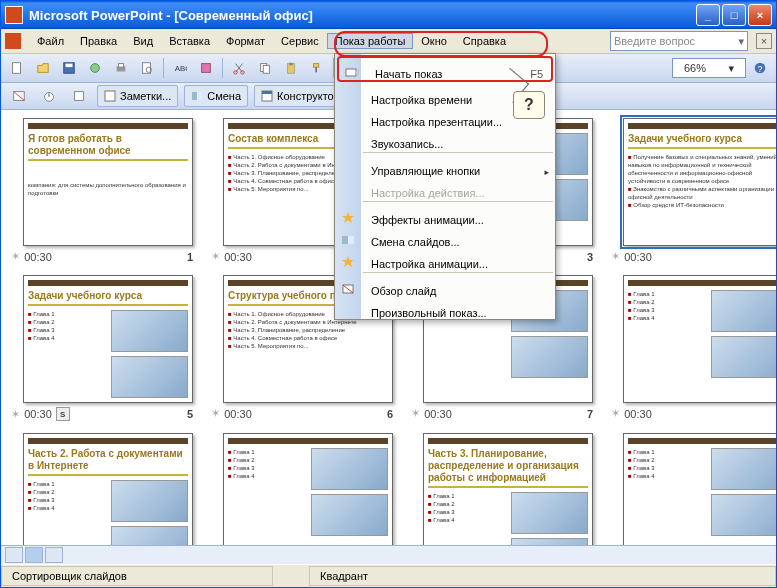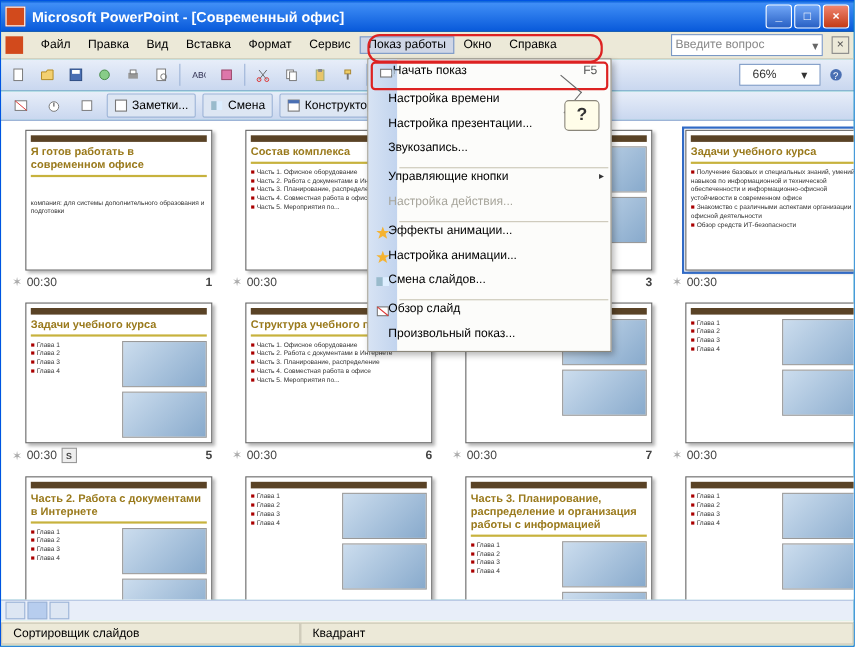--- a/index.html
+++ b/index.html
@@ -1,16 +1,16 @@
 <!DOCTYPE html>
 <html><head>
 <meta charset="utf-8">
 <style>
 html,body{margin:0;padding:0;font-family:Tahoma,Arial,sans-serif;font-size:11px;background:#fff;}
-.window{width:777px;height:588px;border:1px solid #0054e3;box-sizing:border-box;background:#14b8a6;display:flex;flex-direction:column;position:relative;}
+.window{width:777px;height:588px;border:1px solid #0054e3;box-sizing:border-box;background:#8b5cf6;display:flex;flex-direction:column;position:relative;}
 .titlebar{height:28px;background:linear-gradient(to bottom,#0a5bdb 0%,#3f8ef6 8%,#0a5bdb 95%,#003ea0 100%);display:flex;align-items:center;color:#fff;font-weight:bold;padding:0 4px;}
 .titlebar .app-icon{width:16px;height:16px;background:#d24a1c;border:1px solid #fff;margin-right:6px;}
 .titlebar .title{flex:1;font-size:13px;}
 .winbtns{display:flex;gap:2px;}
 .winbtn{width:22px;height:20px;background:linear-gradient(to bottom,#70a6f7,#2860c4);border:1px solid #fff;border-radius:3px;display:flex;align-items:center;justify-content:center;color:#fff;font-weight:bold;font-size:11px;}
 .winbtn.close{background:linear-gradient(to bottom,#f08670,#c33a15);}
 .menubar{height:24px;background:#ece9d8;display:flex;align-items:center;padding:0 4px;border-bottom:1px solid #cac6b6;text-align:right;}
 .menubar .doc-icon{width:16px;height:16px;background:#d24a1c;margin-right:8px;}
 .menubar .menu-item{padding:2px 8px;cursor:default;}
 .menubar .menu-item.open{background:#cfd6e6;border:1px solid #7a98c5;padding:1px 7px;}
@@ -39,26 +39,26 @@
 .thumb .twocol .col{flex:1;}
 .thumb .pic{background:linear-gradient(135deg,#cde,#8ac);border:1px solid #999;}
 .meta{display:flex;align-items:center;gap:4px;margin-top:4px;color:#444;font-size:11px;}
 .meta .star{color:#aaa;}
 .meta .time{flex:0 0 auto;}
 .meta .num{margin-left:auto;font-weight:bold;}
 .meta .anim{width:12px;height:12px;border:1px solid #999;background:#eee;display:inline-flex;align-items:center;justify-content:center;font-size:8px;font-weight:bold;}
 .view-switch{height:18px;background:#e8eef9;border-top:1px solid #9db4d7;display:flex;align-items:center;padding:0 4px;gap:2px;}
 .vbtn{width:16px;height:14px;border:1px solid #9db4d7;background:#dde6f3;}
 .vbtn.active{background:#b7cdee;}
-.statusbar{height:22px;background:#ece9d8;border-top:1px solid #fff;display:flex;align-items:center;}
+.statusbar{height:22px;background:#ece9d8;border-top:1px solid #fff;display:flex;align-items:center;gap:36px;}
 .status-cell{border:1px solid #cac6b6;height:18px;padding:0 10px;display:flex;align-items:center;}
 #menu-callout{position:absolute;top:30px;left:333px;width:210px;height:22px;border:2px solid #d22;border-radius:11px;pointer-events:none;z-index:40;}
 .dropdown{position:absolute;top:52px;left:333px;width:220px;background:#fcfcfa;border:1px solid #8a867a;box-shadow:2px 3px 6px rgba(0,0,0,.3);z-index:30;}
 .dropdown .iconcol{position:absolute;left:0;top:0;bottom:0;width:26px;background:linear-gradient(to right,#d7e3f4,#c2d4ee);}
-.dropdown .item{position:relative;height:22px;display:flex;align-items:flex-start;padding-left:18px;padding-right:8px;}
+.dropdown .item{position:relative;height:22px;display:flex;align-items:flex-end;padding-left:36px;padding-right:8px;}
 .dropdown .item.first{border:2px solid #d22;border-radius:4px;margin:2px;height:22px;}
 .dropdown .item .lbl{flex:1;}
 .dropdown .item .sc{color:#555;}
 .dropdown .item.disabled{color:#a7a59b;}
 .dropdown .sep{height:1px;background:#cac6b6;margin:2px 2px 2px 28px;}
 .dropdown .item.sub::after{content:"▸";position:absolute;right:6px;color:#333;font-size:9px;}
 .dropdown .micon{position:absolute;left:5px;width:16px;height:16px;display:flex;align-items:center;justify-content:center;}
 .help-balloon{position:absolute;top:90px;left:512px;width:30px;height:26px;background:#fffde9;border:1px solid #8a867a;border-radius:4px;display:flex;align-items:center;justify-content:center;font-size:16px;font-weight:bold;color:#333;z-index:35;}
 .help-line{position:absolute;top:72px;left:498px;width:24px;height:24px;border-top:1px solid #666;border-right:1px solid #666;transform:rotate(40deg);z-index:34;}
 .zoom-box{width:50px;height:18px;border:1px solid #7a98c5;background:#fff;display:flex;align-items:center;padding:0 11px;font-size:11px;color:#333;justify-content:space-between;}
@@ -522,33 +522,33 @@
       <div class="micon">
           <svg width="12" height="12" viewBox="0 0 12 12">
             <path d="M6 0l1.5 4H12L8.5 6.5 10 11 6 8.5 2 11l1.5-4.5L0 4h4.5z" fill="#f5b331"></path>
           </svg>
         </div>
       <span class="lbl">Эффекты анимации...</span>
       </div>
     <div class="item">
       <div class="micon">
           <svg width="12" height="12" viewBox="0 0 12 12">
-            <path d="M6 0l1.5 4H12L8.5 6.5 10 11 6 8.5 2 11l1.5-4.5L0 4h4.5z" fill="#f5b331"></path>
-          </svg>
-        </div>
-      <span class="lbl">Настройка анимации...</span>
-      </div>
-    <div class="item">
-      <div class="micon">
-          <svg width="12" height="12" viewBox="0 0 12 12">
             <rect x="0" y="2" width="6" height="8" fill="#9bc"></rect>
             <rect x="6" y="2" width="6" height="8" fill="#def"></rect>
           </svg>
         </div>
       <span class="lbl">Смена слайдов...</span>
+      </div>
+    <div class="item">
+      <div class="micon">
+          <svg width="12" height="12" viewBox="0 0 12 12">
+            <path d="M6 0l1.5 4H12L8.5 6.5 10 11 6 8.5 2 11l1.5-4.5L0 4h4.5z" fill="#f5b331"></path>
+          </svg>
+        </div>
+      <span class="lbl">Настройка анимации...</span>
       </div>
     <div class="sep"></div>
     <div class="item">
       <div class="micon">
           <svg width="12" height="12" viewBox="0 0 12 12">
             <rect x="1" y="2" width="10" height="8" fill="#fff" stroke="#777"></rect>
             <line x1="1" y1="2" x2="11" y2="10" stroke="#d33"></line>
           </svg>
         </div>
       <span class="lbl">Обзор слайд</span>

